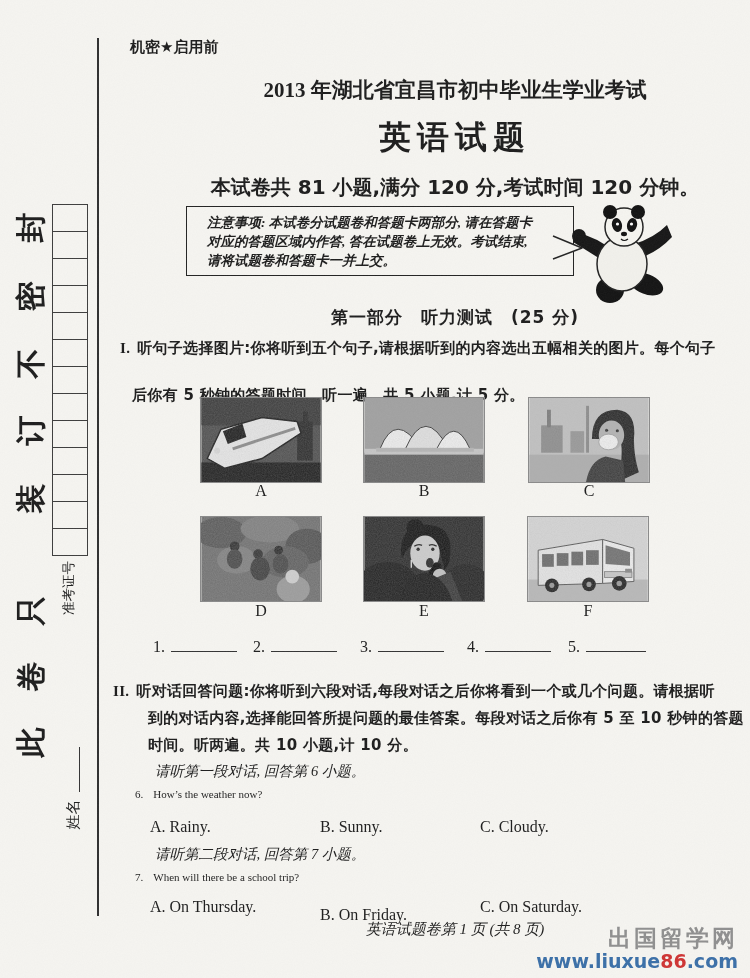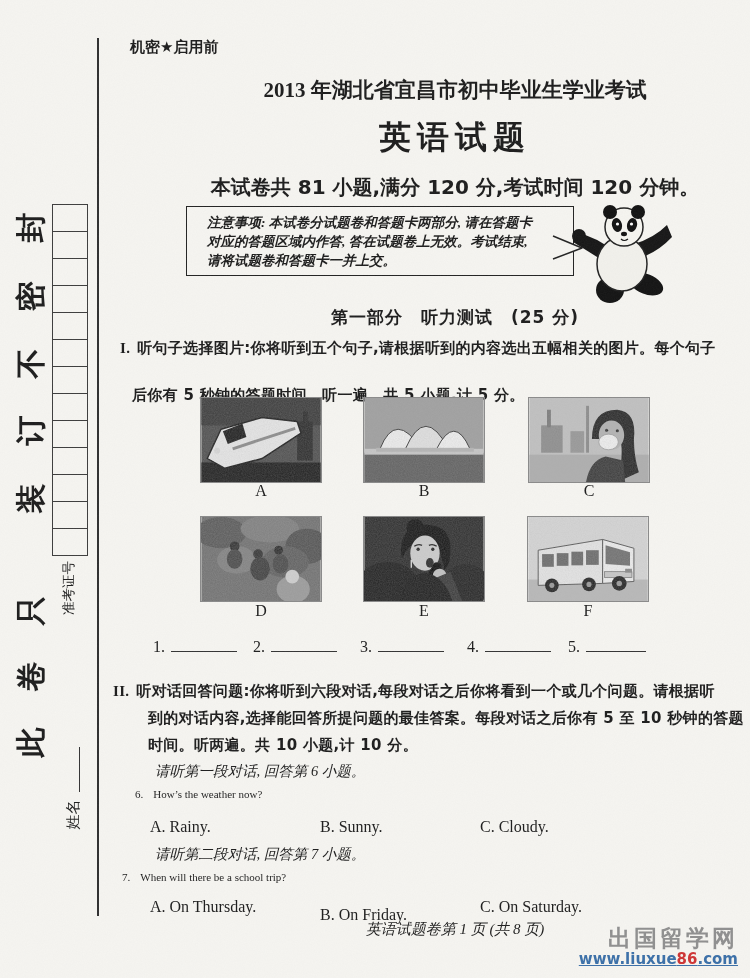--- a/index.html
+++ b/index.html
@@ -49,21 +49,21 @@
   .blank-line { display:inline-block; width:66px; border-bottom:1.2px solid #333; height:13px; margin-left:6px; }
 
   .prompt { position:absolute; font-size:14.5px; }
   .question { position:absolute; font-size:11px; font-family:Liberation Serif, serif; white-space:nowrap; }
   .q-num { margin-right:10px; }
   .option { position:absolute; font-size:16px; font-family:"Liberation Serif", serif; white-space:nowrap; }
 
   .footer { top:920px; font-size:15px; }
   .watermark { right:12px; top:928px; text-align:right; line-height:1.05; }
   .wm-name { font-size:23px; font-weight:bold; color:#8f8f8f; letter-spacing:3px;font-family:Liberation Mono, monospace; }
-  .wm-url { font-size:15px; font-weight:bold; color:#3a6fa8;text-decoration:underline; }
+  .wm-url { font-size:19px; font-weight:bold; color:#3a6fa8; }
   .wm-hot { color:#cf3333; }
 
   .page-grain { left:0; top:0; pointer-events:none; opacity:0.12; }
 </style>
 </head>
 <body>
 
 <svg width="0" height="0" style="position:absolute">
   <defs>
     <filter id="grain" x="0%" y="0%" width="100%" height="100%">
@@ -296,21 +296,21 @@
 
   <div class="question" style="left:135px; top:788px;">
     <span class="q-num">6.</span><span>How’s the weather now?</span>
   </div>
   <div class="option" style="left:150px; top:818px;">A.  Rainy.</div>
   <div class="option" style="left:320px; top:818px;">B.  Sunny.</div>
   <div class="option" style="left:480px; top:818px;">C.  Cloudy.</div>
 
   <div class="prompt kaiti" style="left:155px; top:845px;">请听第二段对话, 回答第 7 小题。</div>
 
-  <div class="question" style="left:122px; top:871px;">
+  <div class="question" style="left:135px; top:871px;">
     <span class="q-num">7.</span><span>When will there be a school trip?</span>
   </div>
   <div class="option" style="left:150px; top:898px;">A.  On Thursday.</div>
   <div class="option" style="left:320px; top:906px;">B.  On Friday.</div>
   <div class="option" style="left:480px; top:898px;">C.  On Saturday.</div>
 
   <div class="abs hdr center footer kaiti">英语试题卷第 1 页 (共 8 页)</div>
 
   <div class="abs watermark">
     <div class="wm-name">出国留学网</div>

